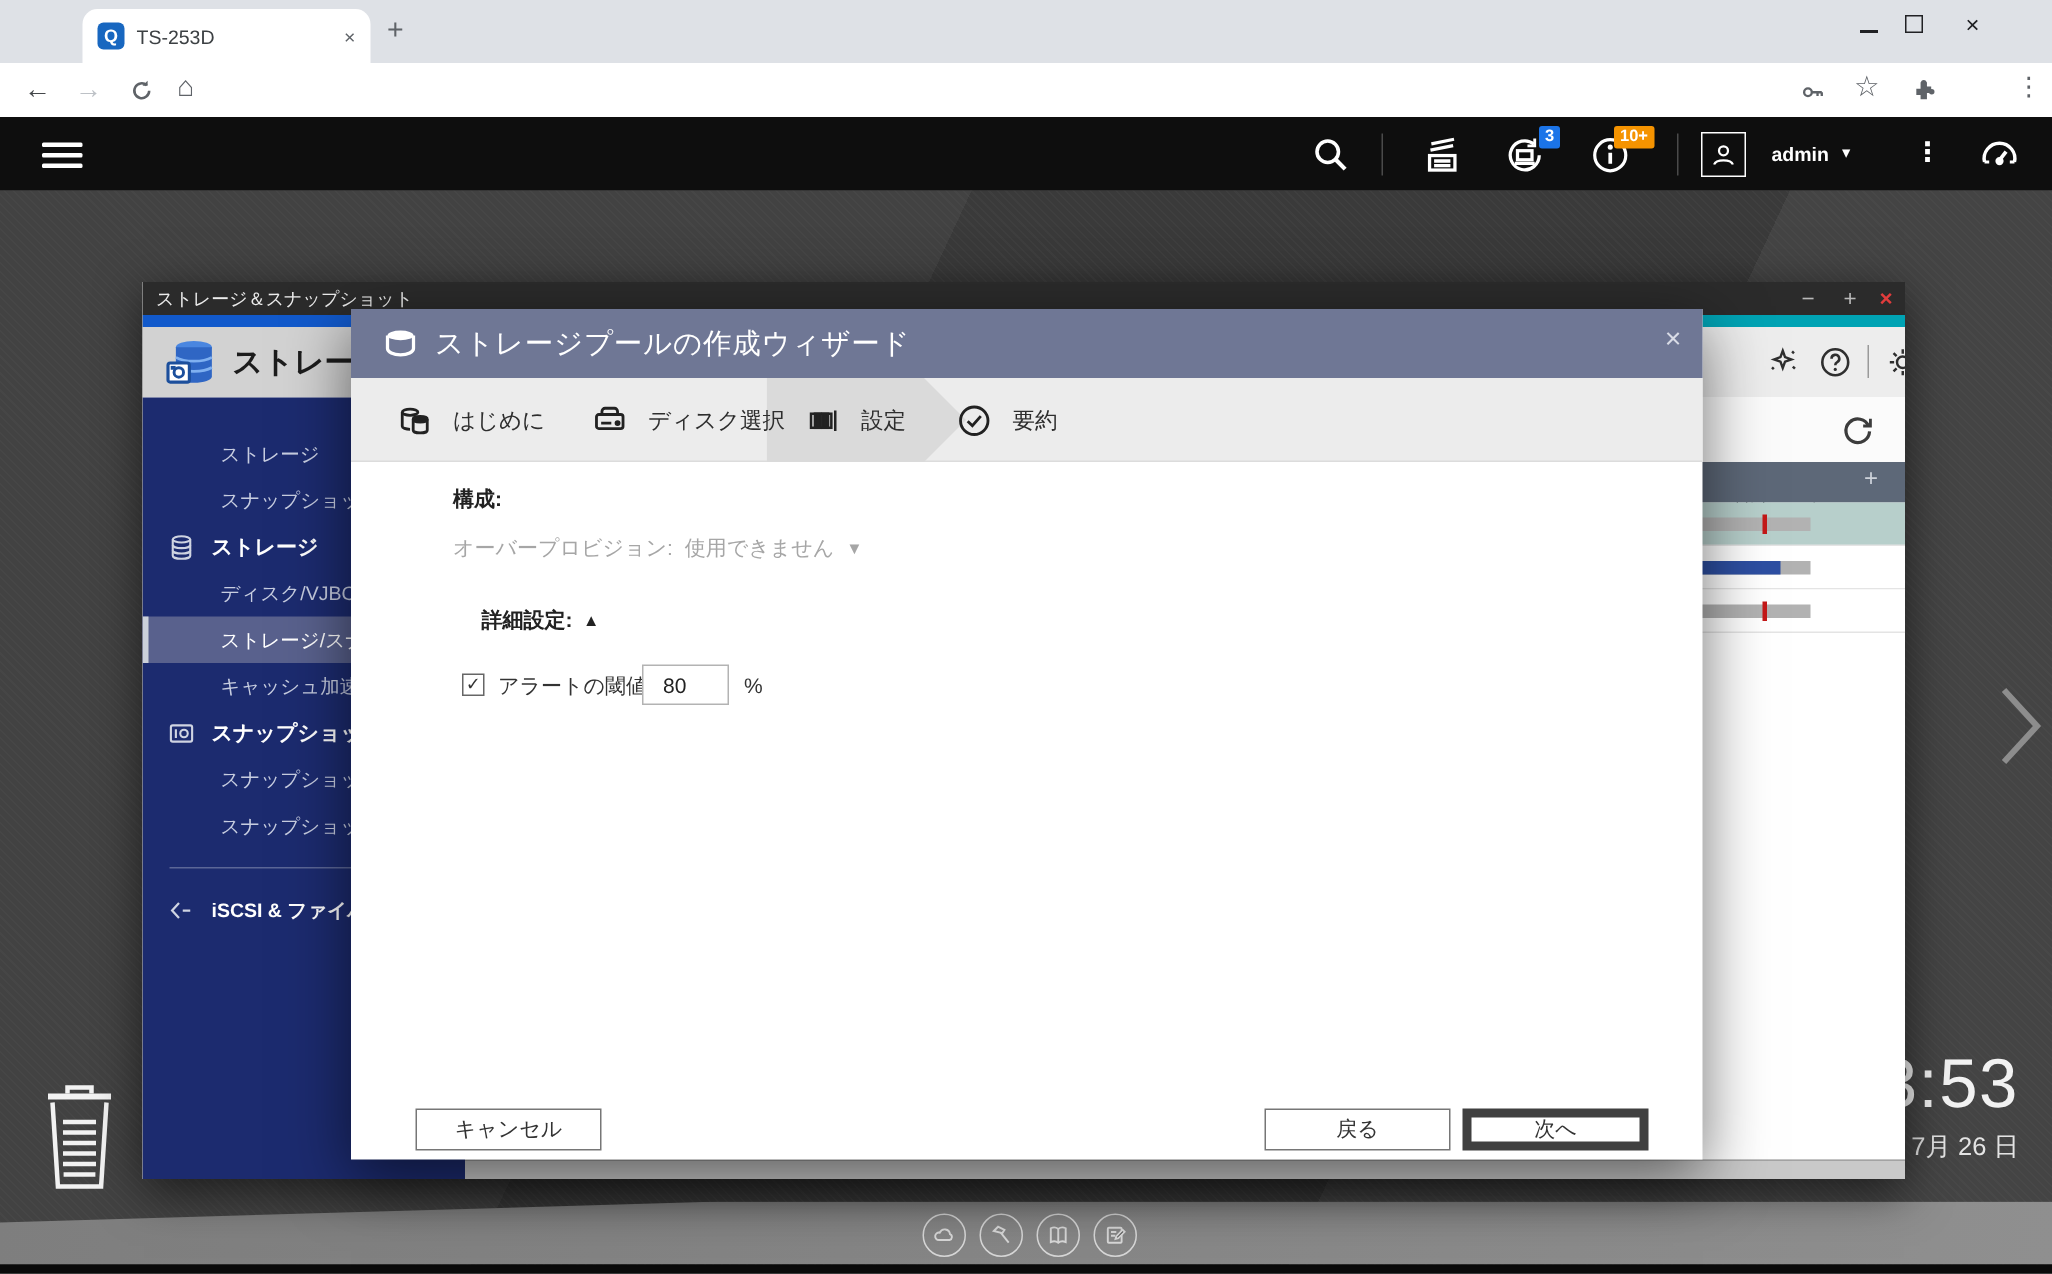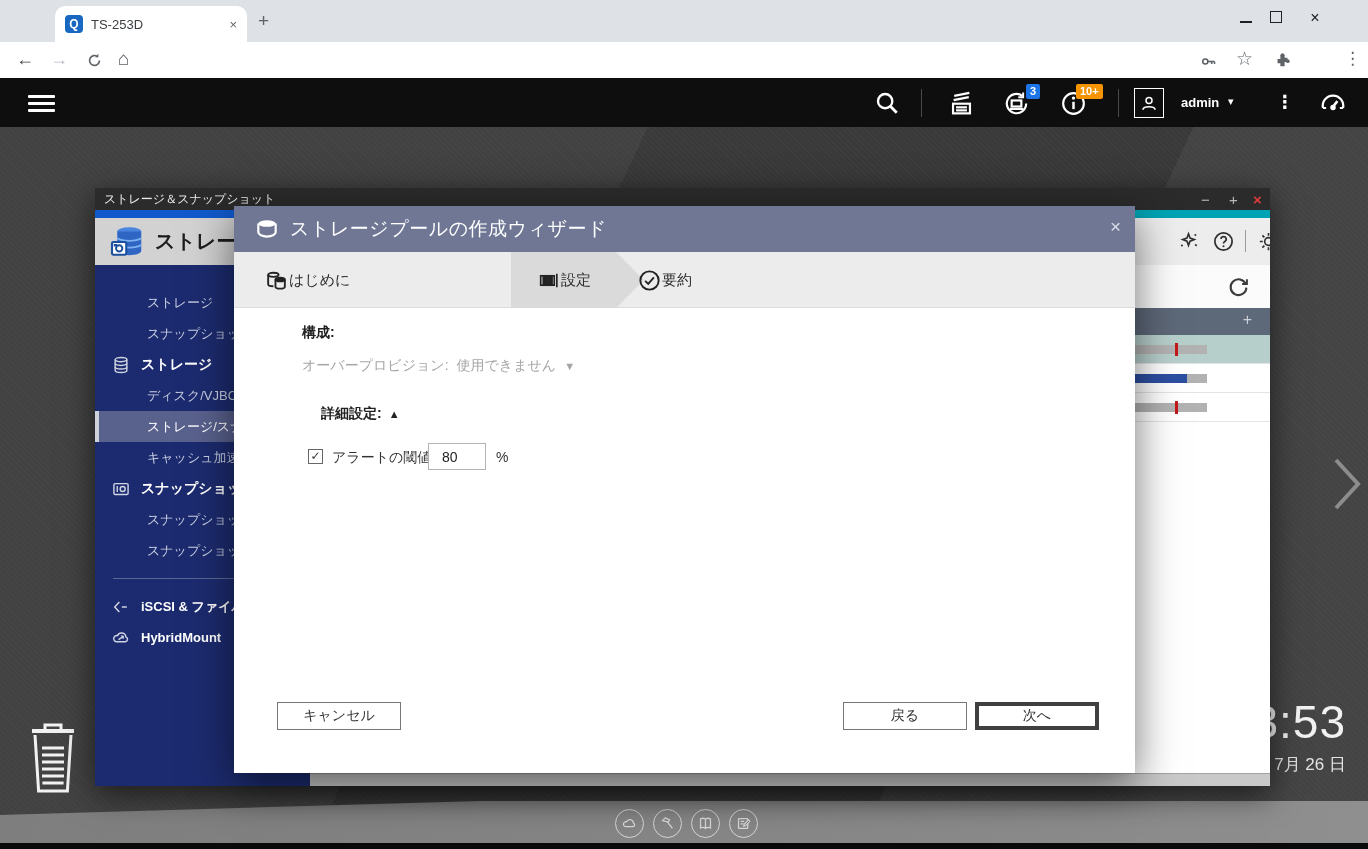--- a/index.html
+++ b/index.html
@@ -97,34 +97,34 @@
 
   
   .dialog { left:234px; top:206px; width:901px; height:567px; background:#fff;
             box-shadow:0 12px 40px rgba(0,0,0,0.55); }
   .dlg-title { height:46px; background:#6f7795; display:flex; align-items:center; padding:0 20px; gap:10px; }
   .dlg-title-text { color:#fff; font-size:19px; font-weight:normal; letter-spacing:0.5px; }
   .dlg-x { position:absolute; right:14px; top:10px; color:#d9dce6; font-size:19px; }
   .steps { position:relative; height:56px; background:#ececec; border-bottom:1px solid #dcdcdc; }
   .step-chevron { position:absolute; left:277px; top:0; width:133px; height:56px; background:#dadada;
                   clip-path:polygon(0 0, calc(100% - 28px) 0, 100% 50%, calc(100% - 28px) 100%, 0 100%); }
-  .step { position:absolute; top:0; height:56px; display:flex; align-items:center; gap:0;
+  .step { position:absolute; top:0; height:56px; display:flex; align-items:center; gap:13px;
           color:#2e2e2e; font-size:15px; }
   .step .sic { color:#222; }
   .dlg-label { font-size:14px; font-weight:bold; color:#222; }
   .dlg-gray { font-size:14px; color:#a6a6a6; }
   .alert-check { position:absolute; left:74px; top:243px; width:15px; height:15px;
                  border:1px solid #666; color:#333; font-size:12px; line-height:13px; text-align:center; }
   .alert-input { position:absolute; left:194px; top:237px; width:58px; height:27px;
                  border:1px solid #b3b3b3; font-size:14px; color:#222; padding-left:13px;
                  font-family:inherit; background:#fff; }
-  .dbtn { position:absolute; top:496px; width:124px; height:28px; background:#fff;
+  .dbtn { position:absolute; top:533px; width:124px; height:28px; background:#fff;
           border:1px solid #767676; font-size:14px; color:#333;
           display:flex; align-items:center; justify-content:center; }
-  .dbtn.primary { border:4px solid #404040; }
+  .dbtn.primary { border:6px solid #404040; }
 </style>
 </head>
 <body>
 
 <div id="screen">
 
   <div class="abs tabstrip">
     <div class="abs btab">
       <div class="favicon">Q</div>
       <div class="btab-title">TS-253D</div>
@@ -406,30 +406,20 @@
       <div class="sb-div"></div>
       <div class="sb-item">
         <span class="sb-ic">
             <svg width="20" height="20" viewBox="0 0 24 24" fill="none" stroke="currentColor" stroke-width="1.8">
               <polyline points="10,6 4.5,12 10,18"></polyline>
               <line x1="13" y1="12" x2="19" y2="12"></line>
             </svg>
           </span>
         <span style="font-size:13px;">iSCSI &amp; ファイバーチャネル</span>
       </div>
-      <div class="sb-item">
-        <span class="sb-ic">
-            <svg width="20" height="20" viewBox="0 0 24 24" fill="none" stroke="currentColor" stroke-width="1.7">
-              <path d="M7 16.5a3.7 3.7 0 1 1 .8-7.3 5.2 5.2 0 0 1 10 1.5 3 3 0 0 1-.5 5.8z"></path>
-              <line x1="9" y1="14" x2="15" y2="10"></line>
-              <path d="M15 10l-.5 3M15 10l-3-.5" stroke-width="1.4"></path>
-            </svg>
-          </span>
-        <span style="font-size:13px;">HybridMount</span>
-      </div>
     </div>
 
     <div class="nw-main">
       <div class="nw-toolbar">
         <div class="manage-btn">管理</div>
         <span class="abs" style="left:915px; top:8px; color:#3c3c3c;">
           <svg width="27" height="27" viewBox="0 0 24 24" fill="none" stroke="currentColor" stroke-width="1.9">
               <path d="M18.5 10a7 7 0 1 0 .5 3"></path>
               <path d="M19.5 5.5v4.3h-4.3" stroke-width="1.7"></path>
             </svg>
@@ -475,20 +465,31 @@
         <span class="sic">
           <svg width="25" height="25" viewBox="0 0 24 24" fill="none" stroke="currentColor" stroke-width="1.8">
               <ellipse cx="9" cy="6.5" rx="5" ry="2"></ellipse>
               <path d="M4 6.5v9c0 1.1 2.2 2 5 2"></path>
               <ellipse cx="15.5" cy="11" rx="4.5" ry="1.8" fill="currentColor"></ellipse>
               <path d="M11 11v7c0 1 2 1.8 4.5 1.8s4.5-.8 4.5-1.8v-7" fill="none"></path>
             </svg>
         </span>
         <span>はじめに</span>
       </div>
+      <div class="step" style="left:160px;">
+        <span class="sic">
+          <svg width="25" height="25" viewBox="0 0 24 24" fill="none" stroke="currentColor" stroke-width="1.8">
+              <rect x="3.5" y="8" width="17" height="9" rx="1.5"></rect>
+              <path d="M7 8V6a2 2 0 0 1 2-2h6a2 2 0 0 1 2 2v2"></path>
+              <line x1="6.5" y1="13.5" x2="13" y2="13.5"></line>
+              <circle cx="17" cy="13.5" r="1" fill="currentColor"></circle>
+            </svg>
+        </span>
+        <span>ディスク選択</span>
+      </div>
       <div class="step" style="left:302px;">
         <span class="sic">
           <svg width="25" height="25" viewBox="0 0 24 24" fill="none" stroke="currentColor" stroke-width="1.6">
               <rect x="4.5" y="7.5" width="13" height="9"></rect>
               <rect x="7" y="7.5" width="3.6" height="9" fill="currentColor"></rect>
               <rect x="11.8" y="7.5" width="3.6" height="9" fill="currentColor"></rect>
               <line x1="20" y1="5.5" x2="20" y2="18.5"></line>
             </svg>
         </span>
         <span>設定</span>

